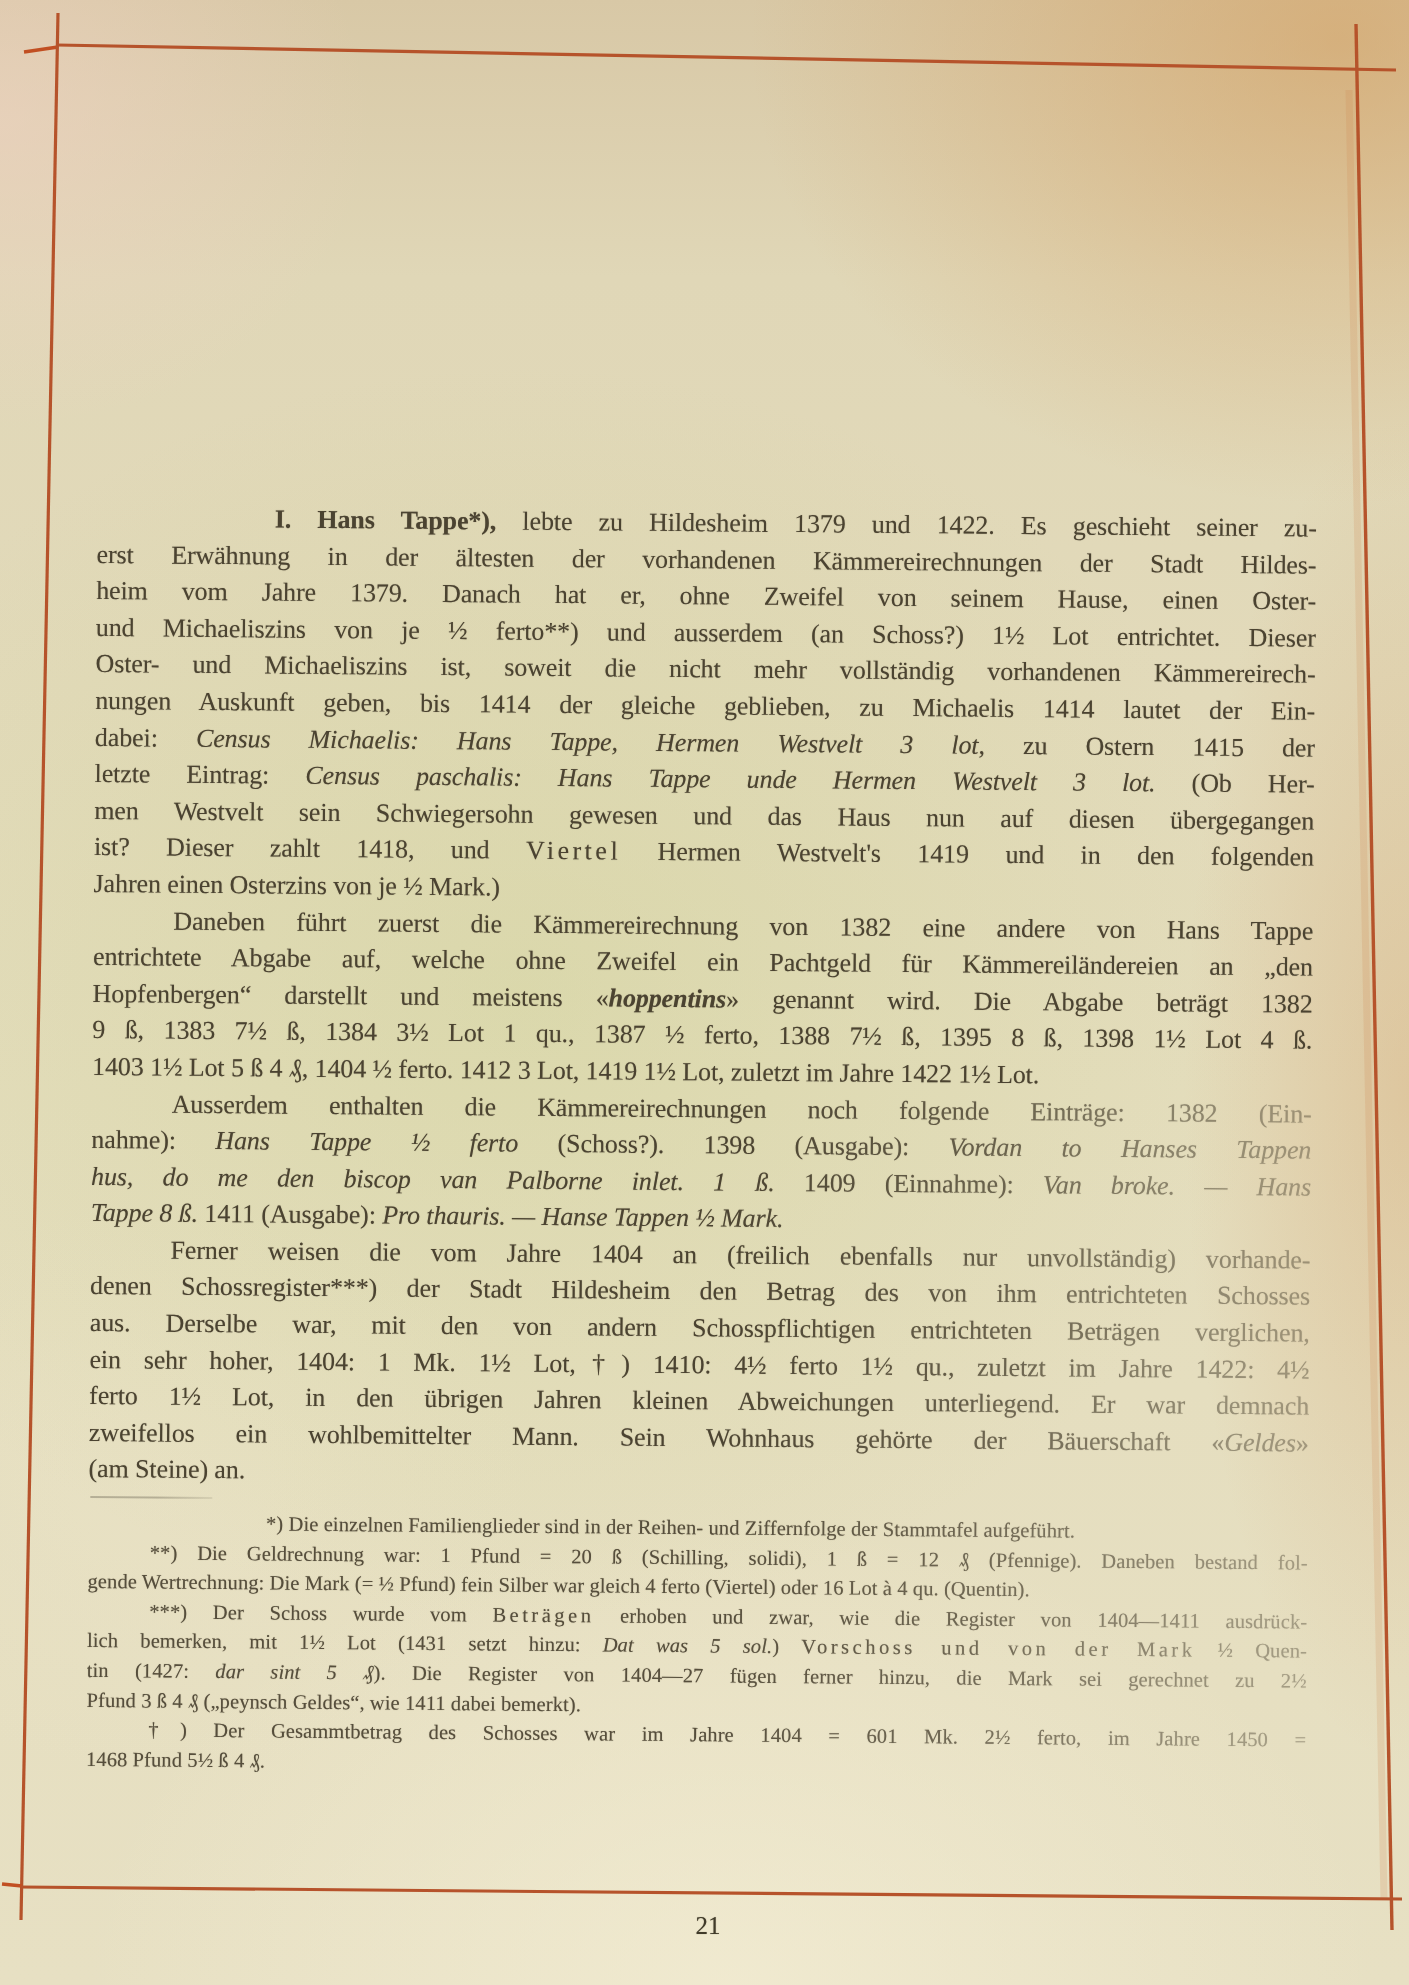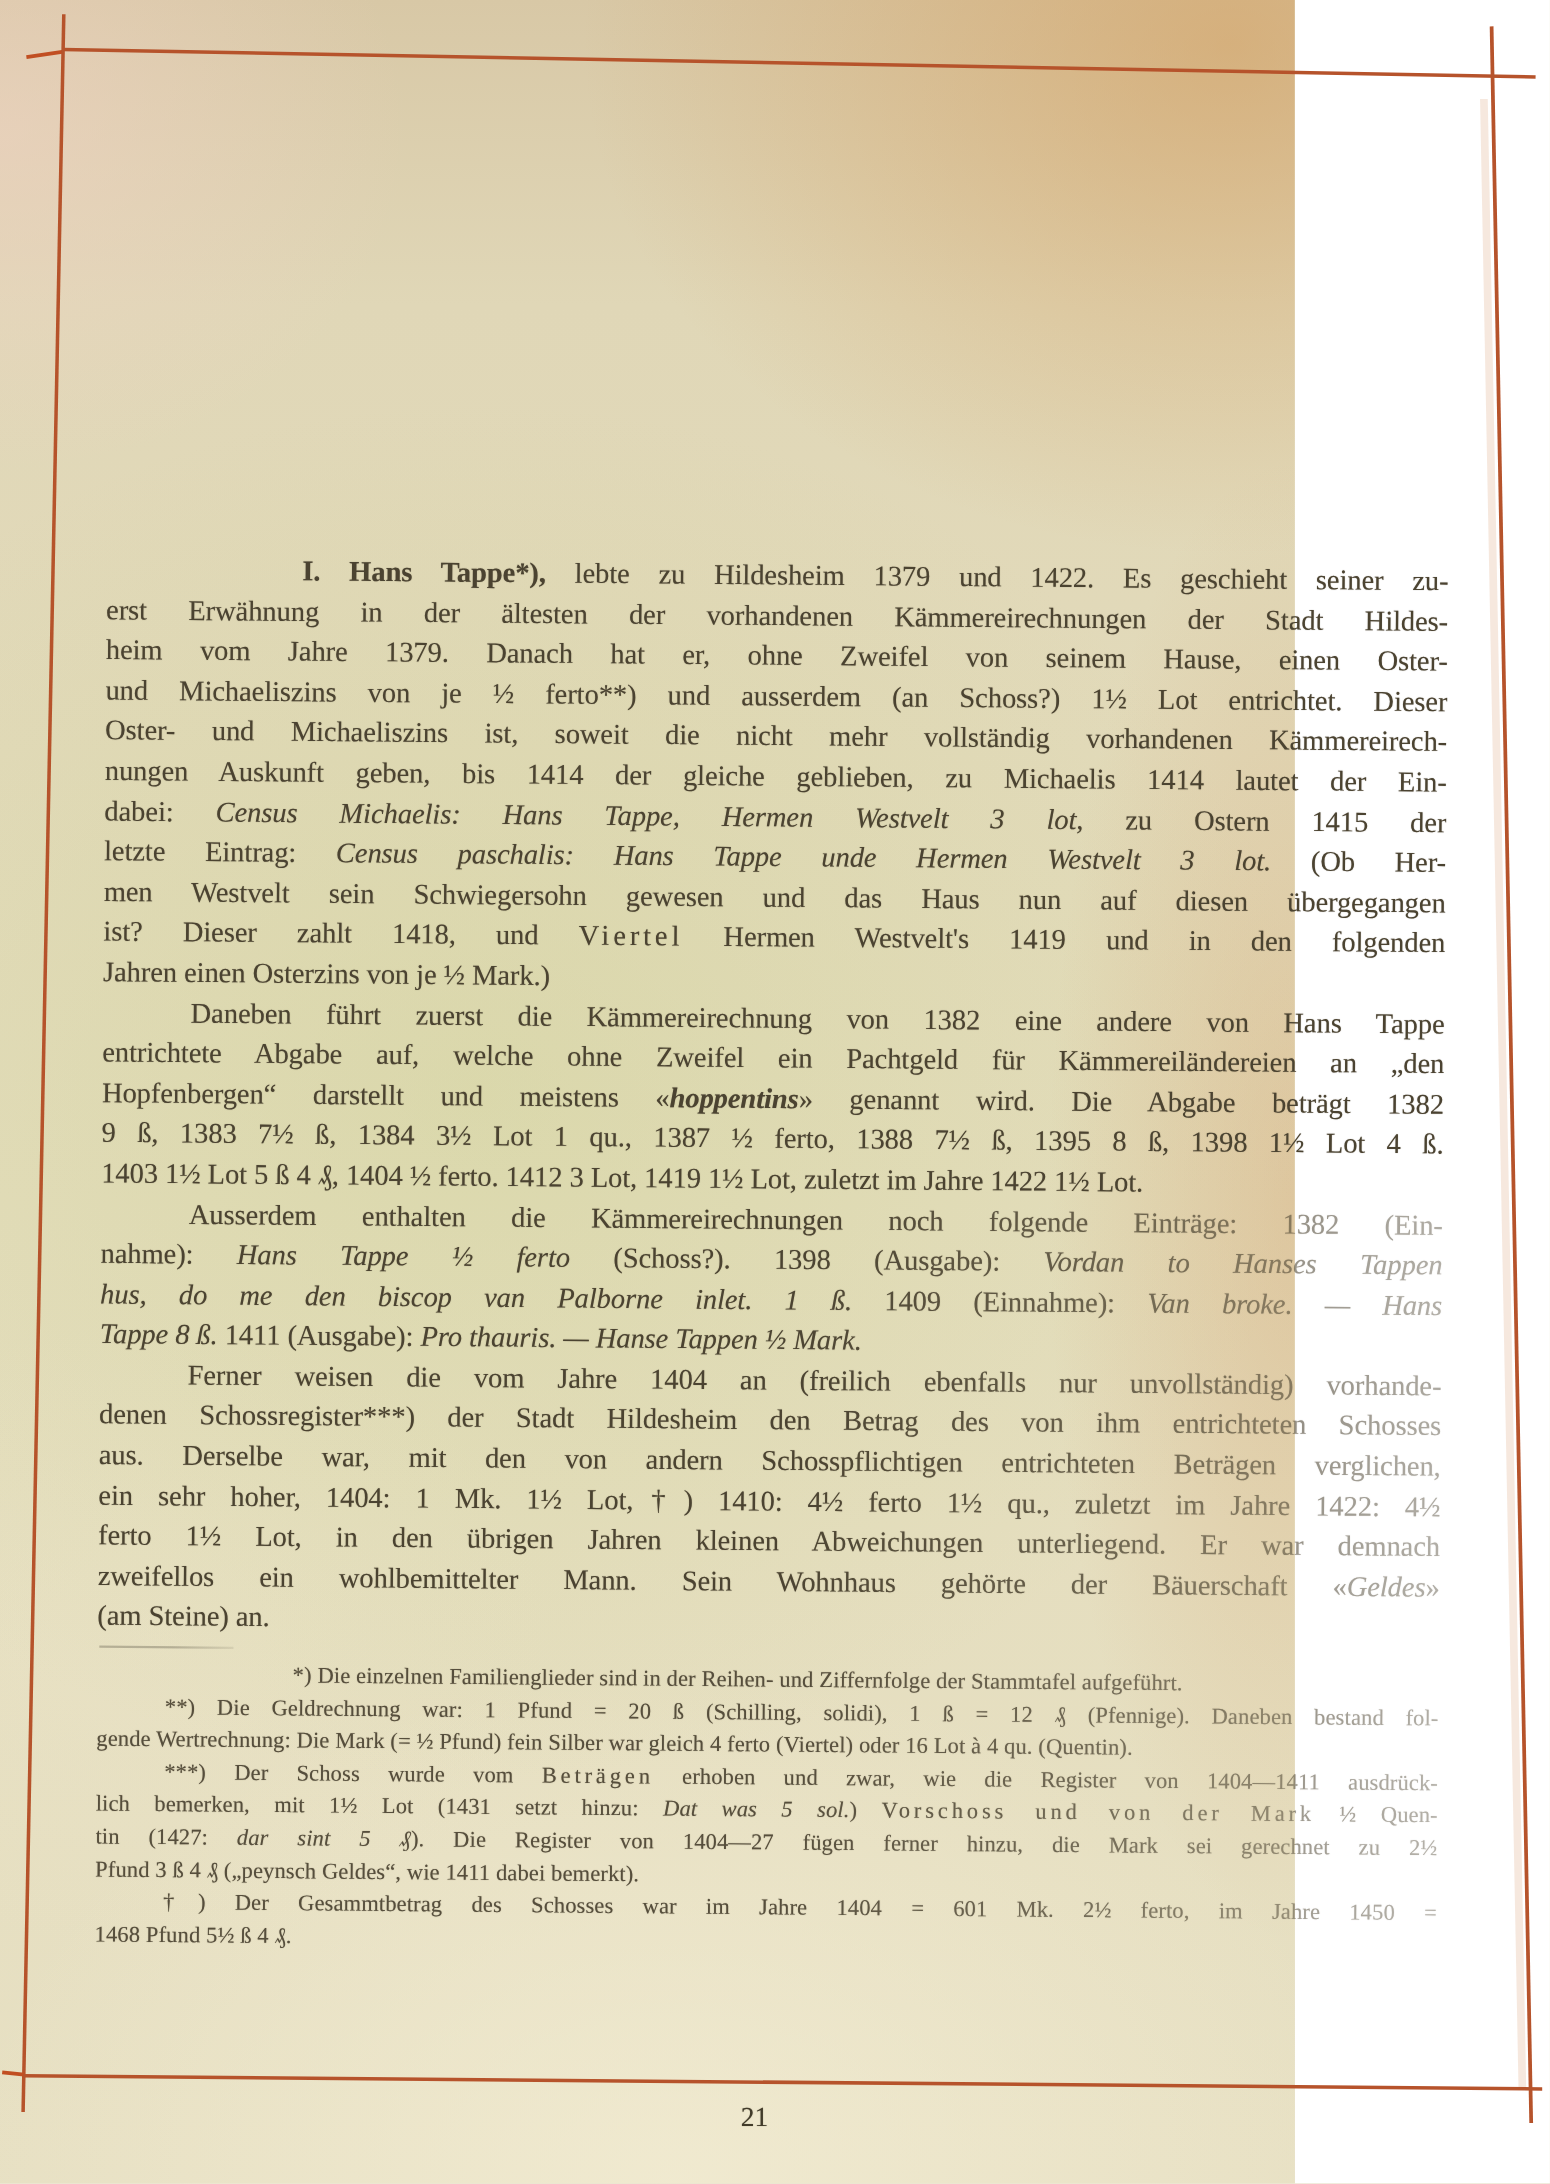--- a/index.html
+++ b/index.html
@@ -1,21 +1,21 @@
 <!DOCTYPE html>
 <html><head>
 <meta charset="utf-8">
 <style>
   html,body{margin:0;padding:0;}
   body{
     width:1409px;height:1985px;overflow:hidden;
     font-family:"Liberation Serif","DejaVu Serif",serif;
   }
   .page{
-    position:relative;width:1177px;height:1985px;
+    position:relative;width:1409px;height:1985px;
     background-color:#e2d9ba;
     background-image:
       radial-gradient(950px 750px at 95% 2%, rgba(210,152,85,.52), rgba(210,152,85,0) 62%),
       radial-gradient(620px 520px at 0% 6%, rgba(240,210,196,.55), rgba(240,210,196,0) 60%),
       radial-gradient(300px 900px at 100% 55%, rgba(205,140,80,.28), rgba(205,140,80,0) 75%),
       radial-gradient(1150px 950px at 37% 50%, rgba(197,205,132,.30), rgba(197,205,132,0) 66%),
       radial-gradient(520px 420px at 12% 75%, rgba(235,228,200,.45), rgba(235,228,200,0) 70%),
       radial-gradient(900px 650px at 52% 100%, rgba(246,240,216,.60), rgba(246,240,216,0) 72%),
       linear-gradient(180deg,#d8c8a6 0%,#e0d7b7 14%,#e4ddbd 55%,#e7e0c3 100%);
   }
@@ -50,21 +50,21 @@
     -webkit-mask-image:linear-gradient(100deg,#000 52%,rgba(0,0,0,.82) 72%,rgba(0,0,0,.5) 93%,rgba(0,0,0,.42) 100%);
     mask-image:linear-gradient(100deg,#000 52%,rgba(0,0,0,.82) 72%,rgba(0,0,0,.5) 93%,rgba(0,0,0,.42) 100%);
   }
   .footnotes{color:#564e3c;}
   .run-n{font-style:normal;}
   .run-b{font-weight:bold;}
   .run-i{font-style:italic;}
   .run-bi{font-style:italic;font-weight:bold;}
   .run-sp{letter-spacing:3.5px;}
   .page-number{
-    position:absolute;left:650px;top:1912px;width:72px;
+    position:absolute;left:672px;top:1912px;width:72px;
     text-align:center;font-size:25px;color:#413b2a;
     text-shadow:0 0 1px rgba(65,59,42,.5);
   }
 </style>
 </head>
 <body>
 
 <div class="page">
 
   <svg class="frame" width="1409" height="1985" viewBox="0 0 1409 1985">

